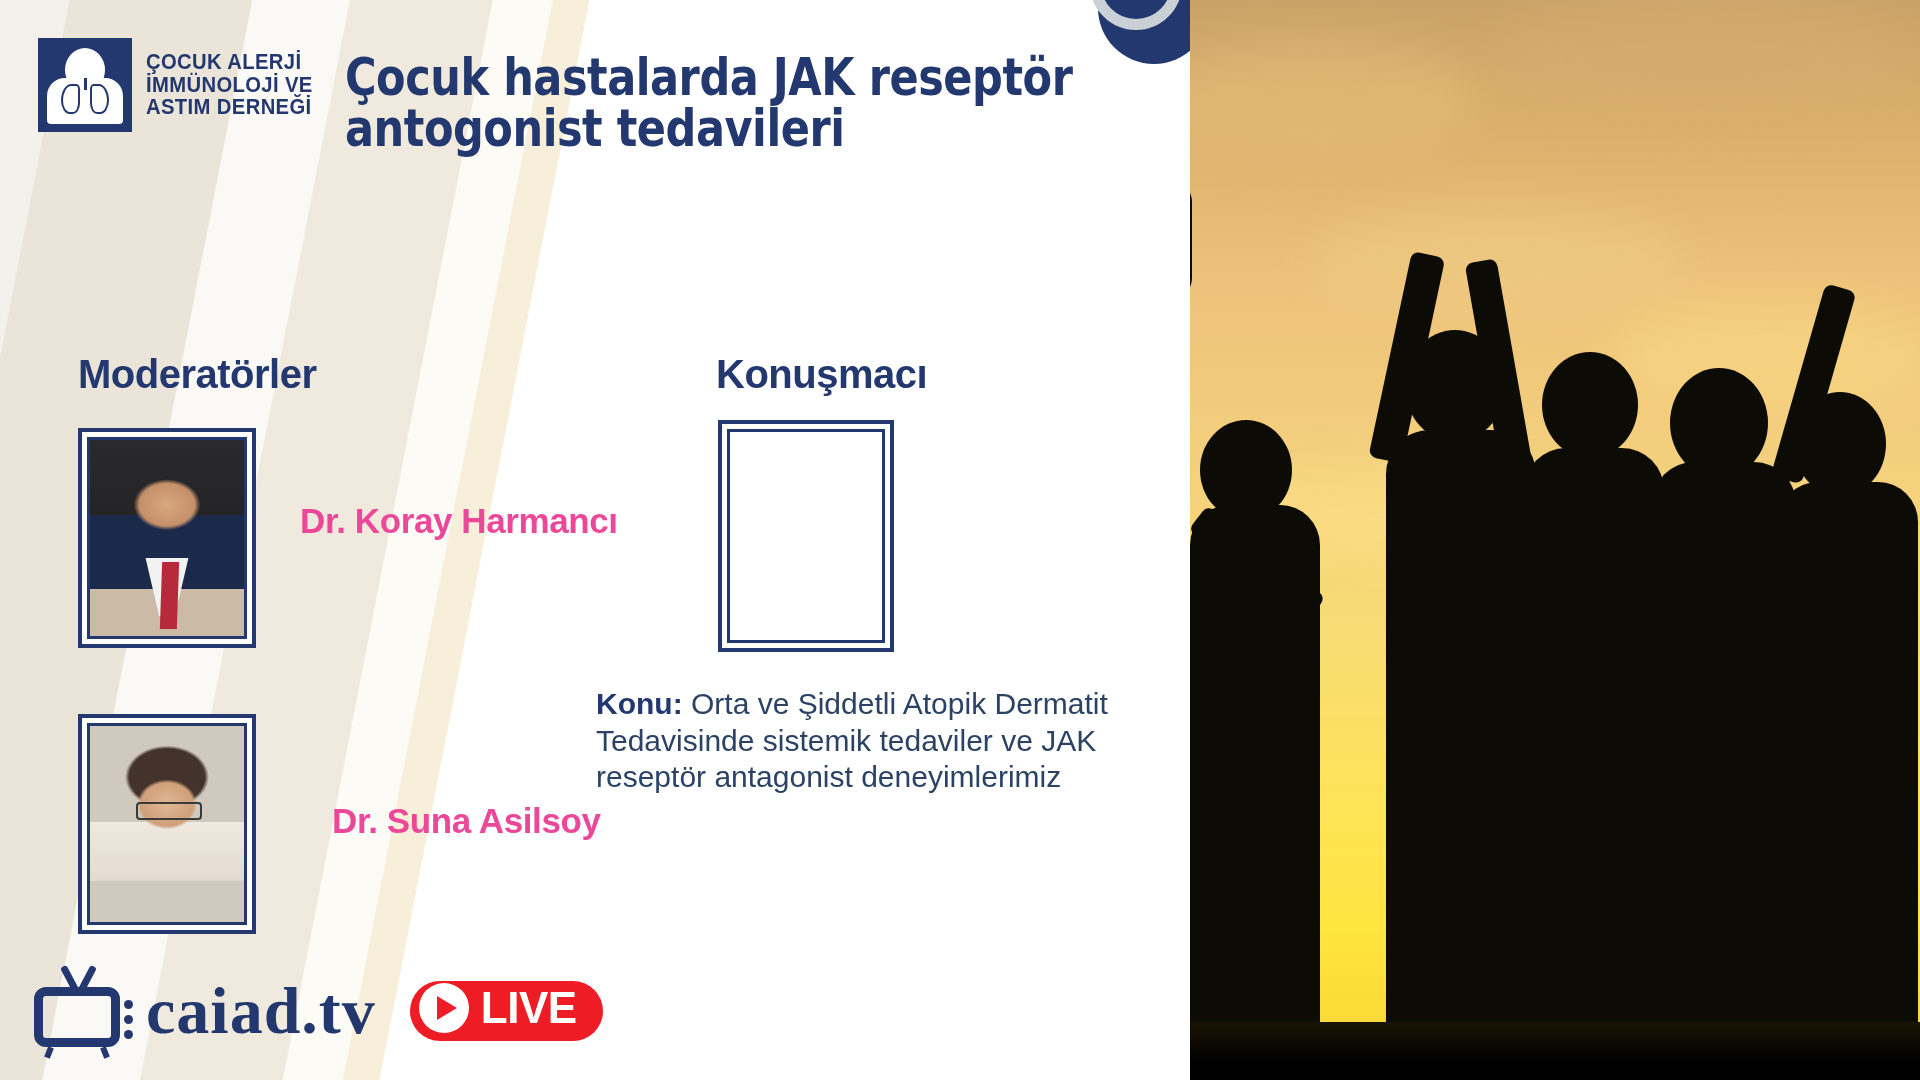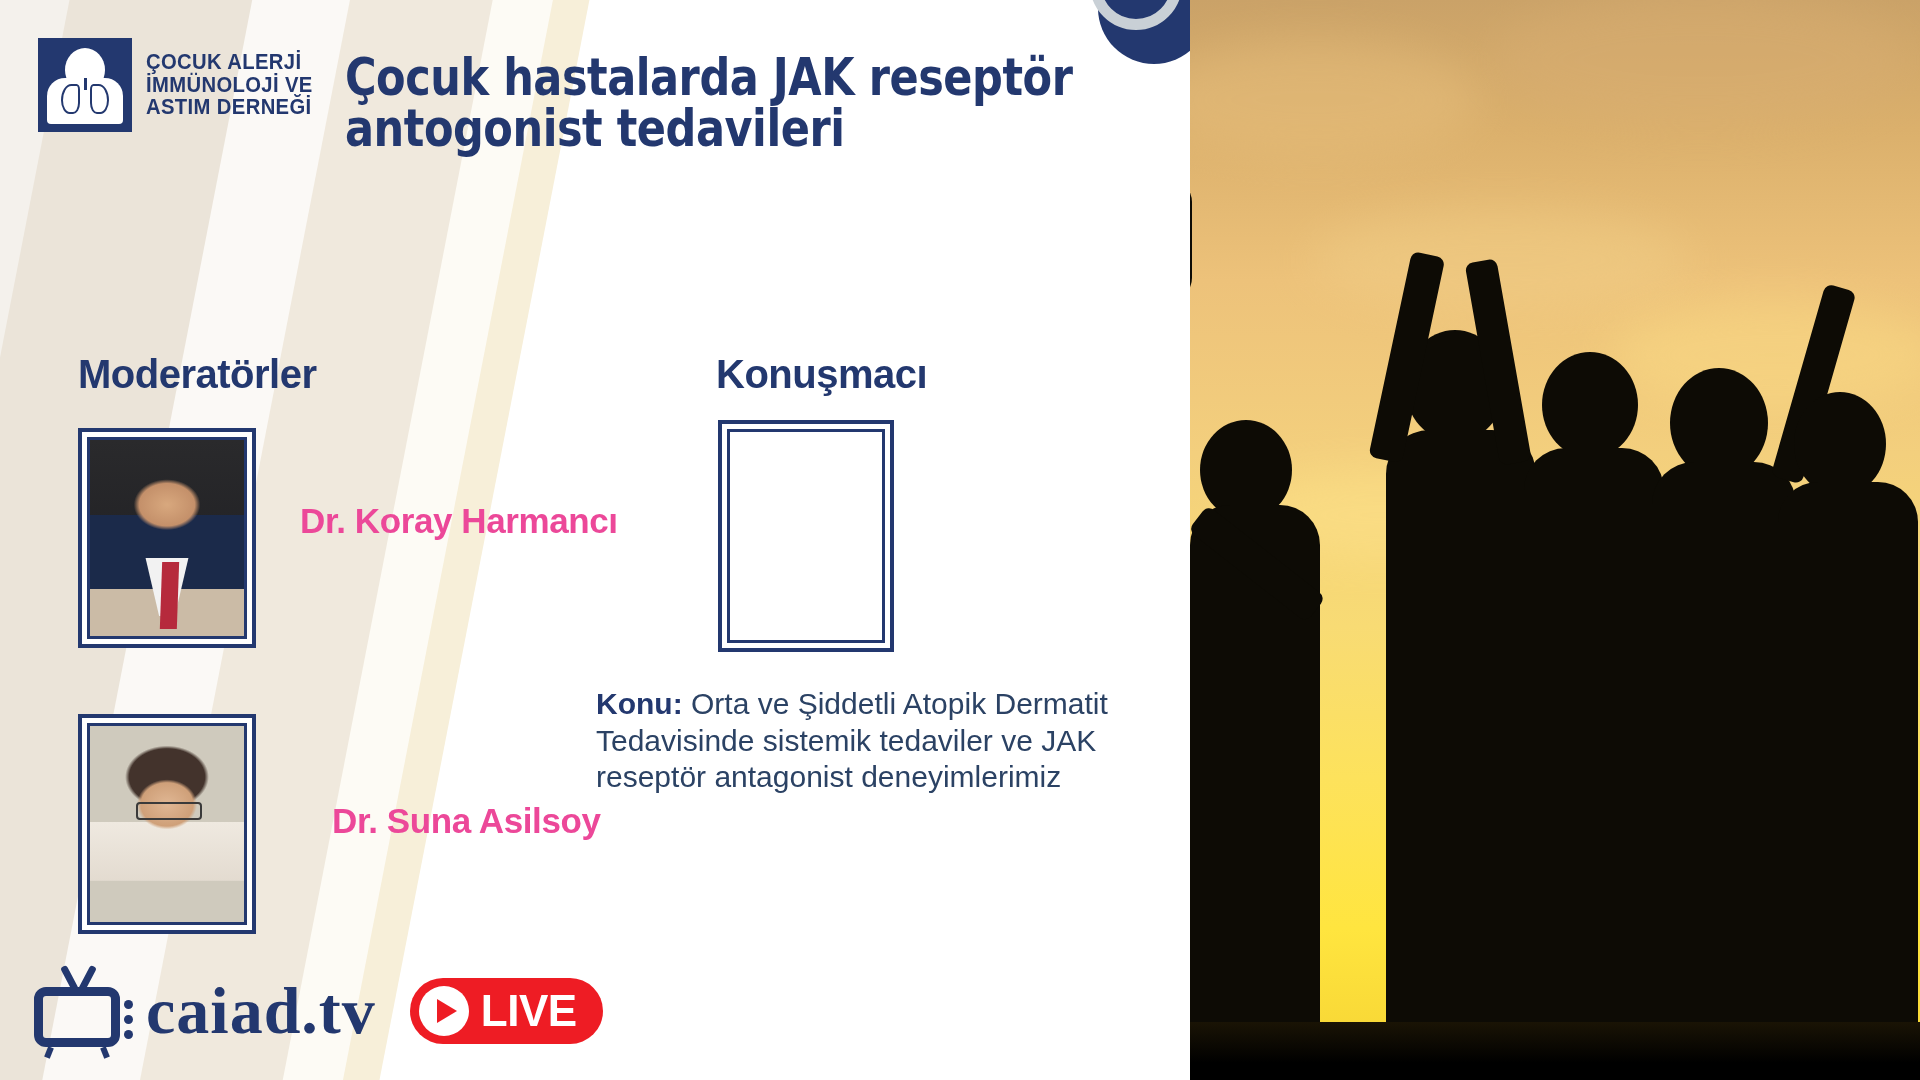--- a/index.html
+++ b/index.html
@@ -170,21 +170,21 @@
   #tv-icon .leg-l, #tv-icon .leg-r { position:absolute; top:82px; width:6px; height:11px; background:#23386f; }
   #tv-icon .leg-l { left:12px; transform:rotate(22deg); }
   #tv-icon .leg-r { left:68px; transform:rotate(-22deg); }
   #site-name {
     color:#23386f; font-weight:bold; font-size:66px; letter-spacing:1px;
     margin-left:-26px;
     font-family:Liberation Serif, serif;
   }
   #live-badge {
     display:flex; align-items:center; gap:12px;
-    background:#ee1c24; border-radius:40px; padding:8px 26px 8px 9px;
+    background:#ee1c24; border-radius:40px; padding:2px 26px 8px 9px;
   }
   #live-play {
     width:50px; height:50px; border-radius:50%; background:#fff;
     display:flex; align-items:center; justify-content:center; flex:none;
   }
   #live-play .tri {
     width:0; height:0; border-left:20px solid #ee1c24;
     border-top:12px solid transparent; border-bottom:12px solid transparent;
     margin-left:6px;
   }

